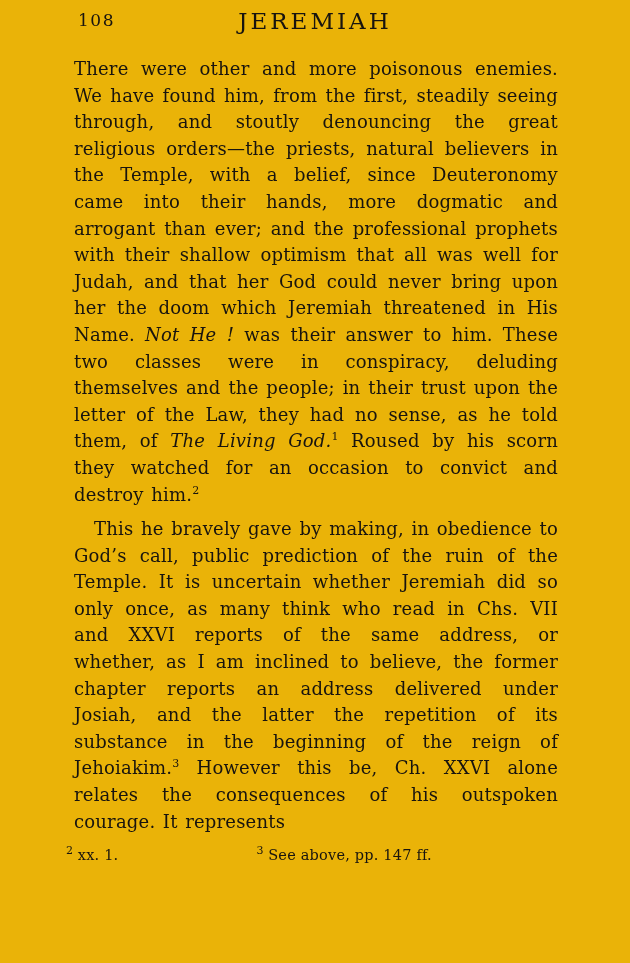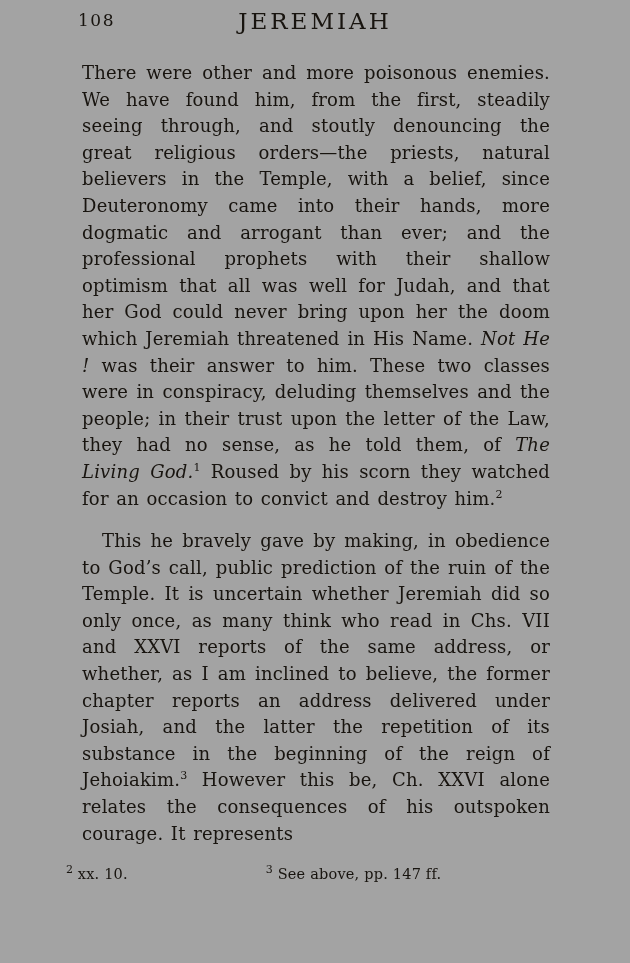--- a/index.html
+++ b/index.html
@@ -5,21 +5,21 @@
   html, body {
     margin: 0;
     padding: 0;
     background: #e8e8e6;
   }
   .page {
     position: relative;
     width: 630px;
     height: 963px;
     margin: 0 auto;
-    background: #a3a3a3;
+    background: #eab308;
     color: #18140f;
     font-family: "DejaVu Serif", serif;
     box-sizing: border-box;
     overflow: hidden;
   }
   .header {
     position: relative;
     height: 34px;
     padding-top: 10px;
   }
@@ -41,21 +41,21 @@
   }
   .body {
     margin: 12px 0 0 66px;
     width: 500px;
     text-align: justify;
     font-size: 18px;
     line-height: 26.6px;
     word-spacing: 1.6px;
     letter-spacing: 0.2px;
   }
-  .para { margin: 16px; }
+  .para { margin: 8px; }
   .para.indent { text-indent: 20px; }
   .italic { font-style: italic; }
   sup {
     font-size: 11px;
     line-height: 0;
     vertical-align: super;
     letter-spacing: 0;
   }
   .footnotes {
     margin: 9px 0 0 66px;
@@ -76,17 +76,17 @@
   <div class="header">
     <span class="pagenum">108</span>
     <span class="title">JEREMIAH</span>
   </div>
   <div class="body" id="body-text">
       <p class="para"><span>There were other and more poisonous enemies. We have found him, from the first, steadily seeing through, and stoutly denouncing the great religious orders—the priests, natural believers in the Temple, with a belief, since Deuteronomy came into their hands, more dogmatic and arrogant than ever; and the professional prophets with their shallow optimism that all was well for Judah, and that her God could never bring upon her the doom which Jeremiah threatened in His Name.  </span><span class="italic">Not He !</span><span> was their answer to him. These two classes were in conspiracy, deluding themselves and the people; in their trust upon the letter of the Law, they had no sense, as he told them, of </span><span class="italic">The Living God.</span><sup>1</sup><span>  Roused by his scorn they watched for an occasion to convict and destroy him.</span><sup>2</sup></p>
       <p class="para indent"><span>This he bravely gave by making, in obedience to God’s call, public prediction of the ruin of the Temple.  It is uncertain whether Jeremiah did so only once, as many think who read in Chs. VII and XXVI reports of the same address, or whether, as I am inclined to believe, the former chapter reports an address delivered under Josiah, and the latter the repetition of its substance in the beginning of the reign of Jehoiakim.</span><sup>3</sup><span>  However this be, Ch. XXVI alone relates the consequences of his outspoken courage.  It represents</span></p>
     </div>
   <div class="footnotes" id="footnotes">
       <div class="fn-line">
-        <span class="fn-item"><sup>2</sup><span> xx. 10.</span></span>
+        <span class="fn-item"><sup>2</sup><span> xx. 1.</span></span>
         <span class="fn-item"><sup>3</sup><span> See above, pp. 147 ff.</span></span>
       </div>
     </div>
 </div>
 
 </body></html>

